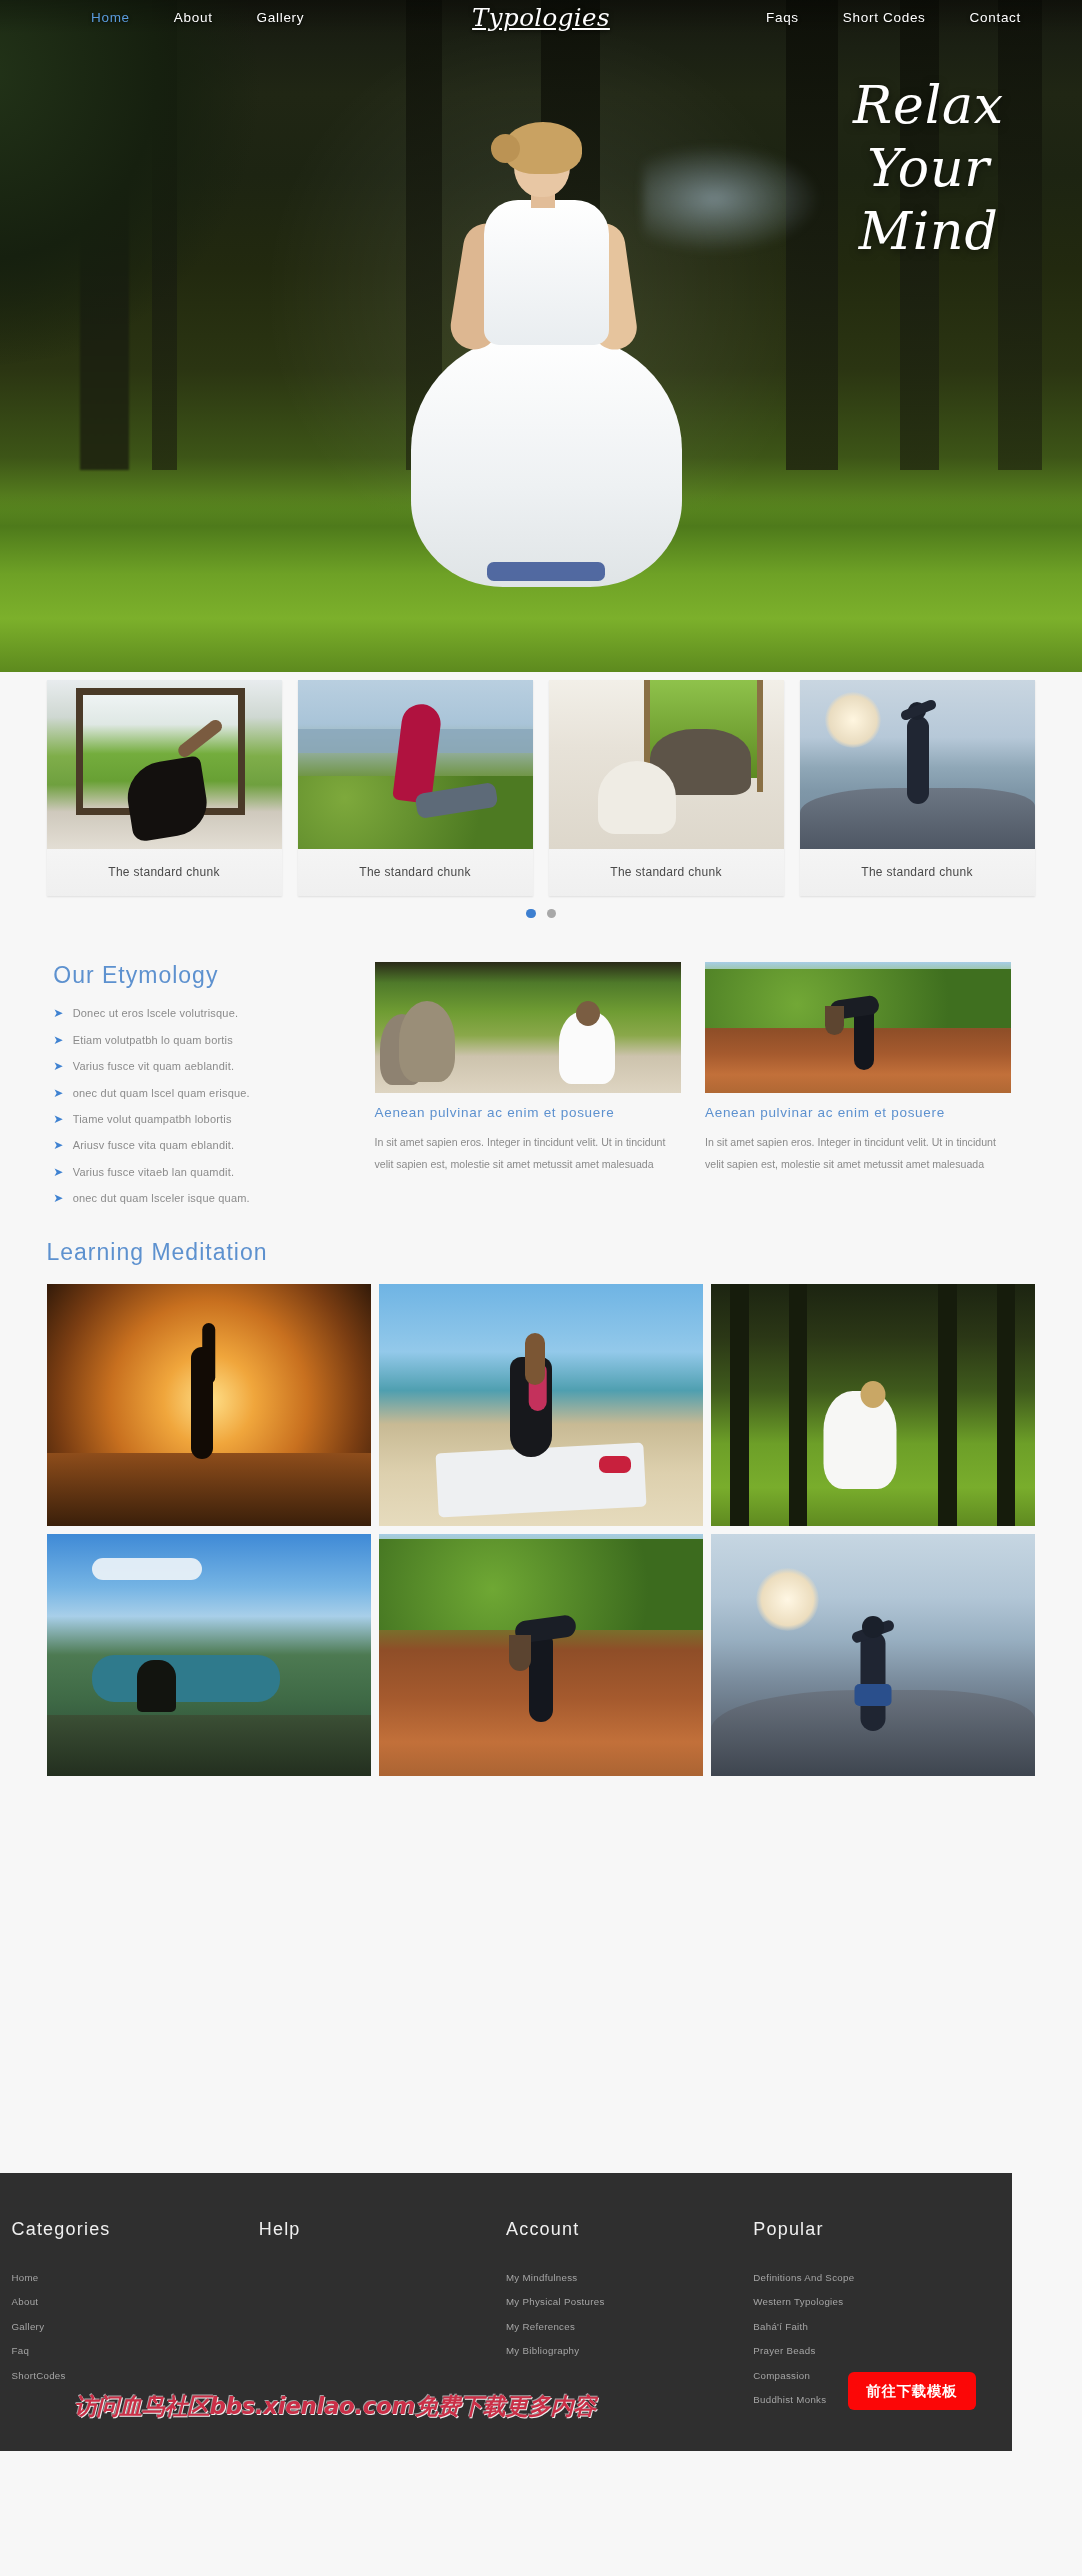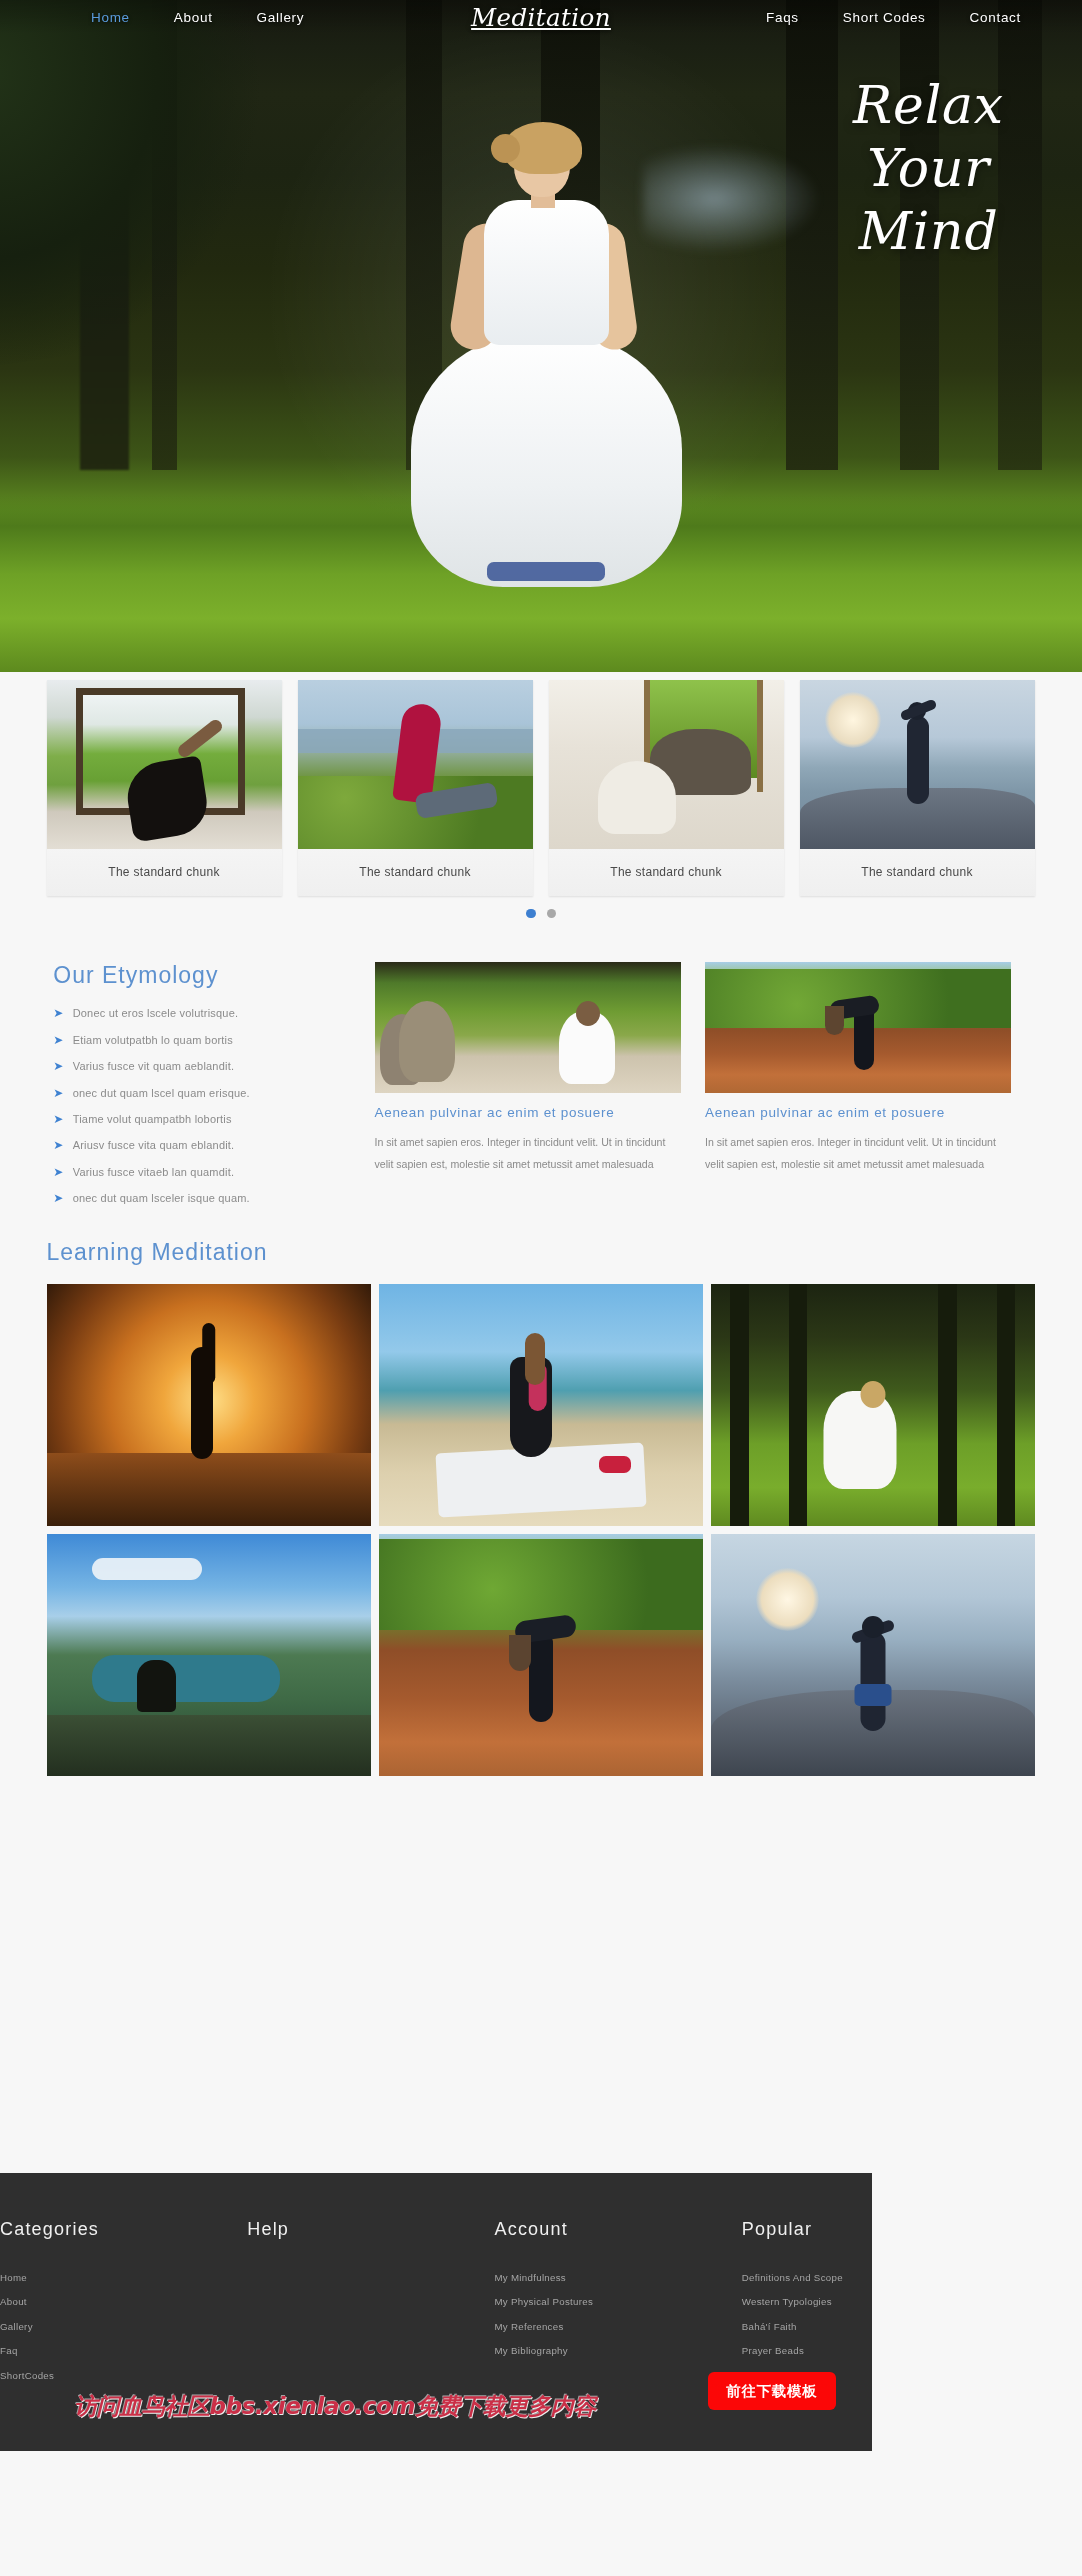--- a/index.html
+++ b/index.html
@@ -215,21 +215,21 @@
   .g6 .sun { position:absolute; left:14%; top:14%; width:63px; height:63px; border-radius:50%; background:radial-gradient(circle,#fff7e4,#ecddbe 58%,rgba(0,0,0,0) 72%); }
   .g6 .rock{ position:absolute; left:0; right:0; bottom:0; height:86px; background:linear-gradient(to bottom,#6b7480,#3e454f); border-radius:46% 34% 0 0; }
   .g6 .fg  { position:absolute; left:50%; top:40%; width:25px; height:100px; background:#1f2532; border-radius:12.7px; transform:translateX(-50%); }
   .g6 .fh  { position:absolute; left:50%; top:34%; width:22px; height:22px; border-radius:50%; background:#1a202b; transform:translateX(-50%); }
   .g6 .fa  { position:absolute; left:50%; top:38%; width:44px; height:11px; background:#1f2532; border-radius:6px; transform:translateX(-50%) rotate(-20deg); }
   .g6 .sk  { position:absolute; left:50%; top:62%; width:37px; height:22px; background:#2a4f8c; border-radius:5px; transform:translateX(-50%); }
 
   .filler { height: 397px; background:#f7f7f7; }
 
   
-  .footer { width:872px; background:#2f2f2f; padding: 46px 0 0; position:relative; min-height:278px; }
+  .footer { width:1012px; background:#2f2f2f; padding: 46px 0 0; position:relative; min-height:278px; }
   .foot-inner { width:989px; margin:0 auto; display:grid; grid-template-columns:repeat(4,1fr); }
   .foot-head {
     color:#f0f0f0; font-size:18px; font-weight:300; letter-spacing:1.2px;
     margin-bottom: 32px;
   }
   .foot-list { list-style:none; }
   .foot-link { color:#a5a5a5; font-size:9.7px; margin-bottom:13.5px; cursor:pointer; letter-spacing:0.3px; }
 
   .watermark {
     position:absolute; left:74px; bottom:29px;
@@ -280,21 +280,21 @@
     <span>Your</span>
     <span>Mind</span>
   </div>
 
   <div class="navbar">
     <div class="nav-left">
       <a class="nav-item active" href="#">Home</a>
       <a class="nav-item" href="#">About</a>
       <a class="nav-item" href="#">Gallery</a>
     </div>
-    <a class="brand" href="#">Meditation</a>
+    <a class="brand" href="#">Typologies</a>
     <div class="nav-right">
       <a class="nav-item" href="#">Faqs</a>
       <a class="nav-item" href="#">Short Codes</a>
       <a class="nav-item" href="#">Contact</a>
     </div>
   </div>
 </div>
 
 <div class="carousel-section">
   <div class="carousel-track">

